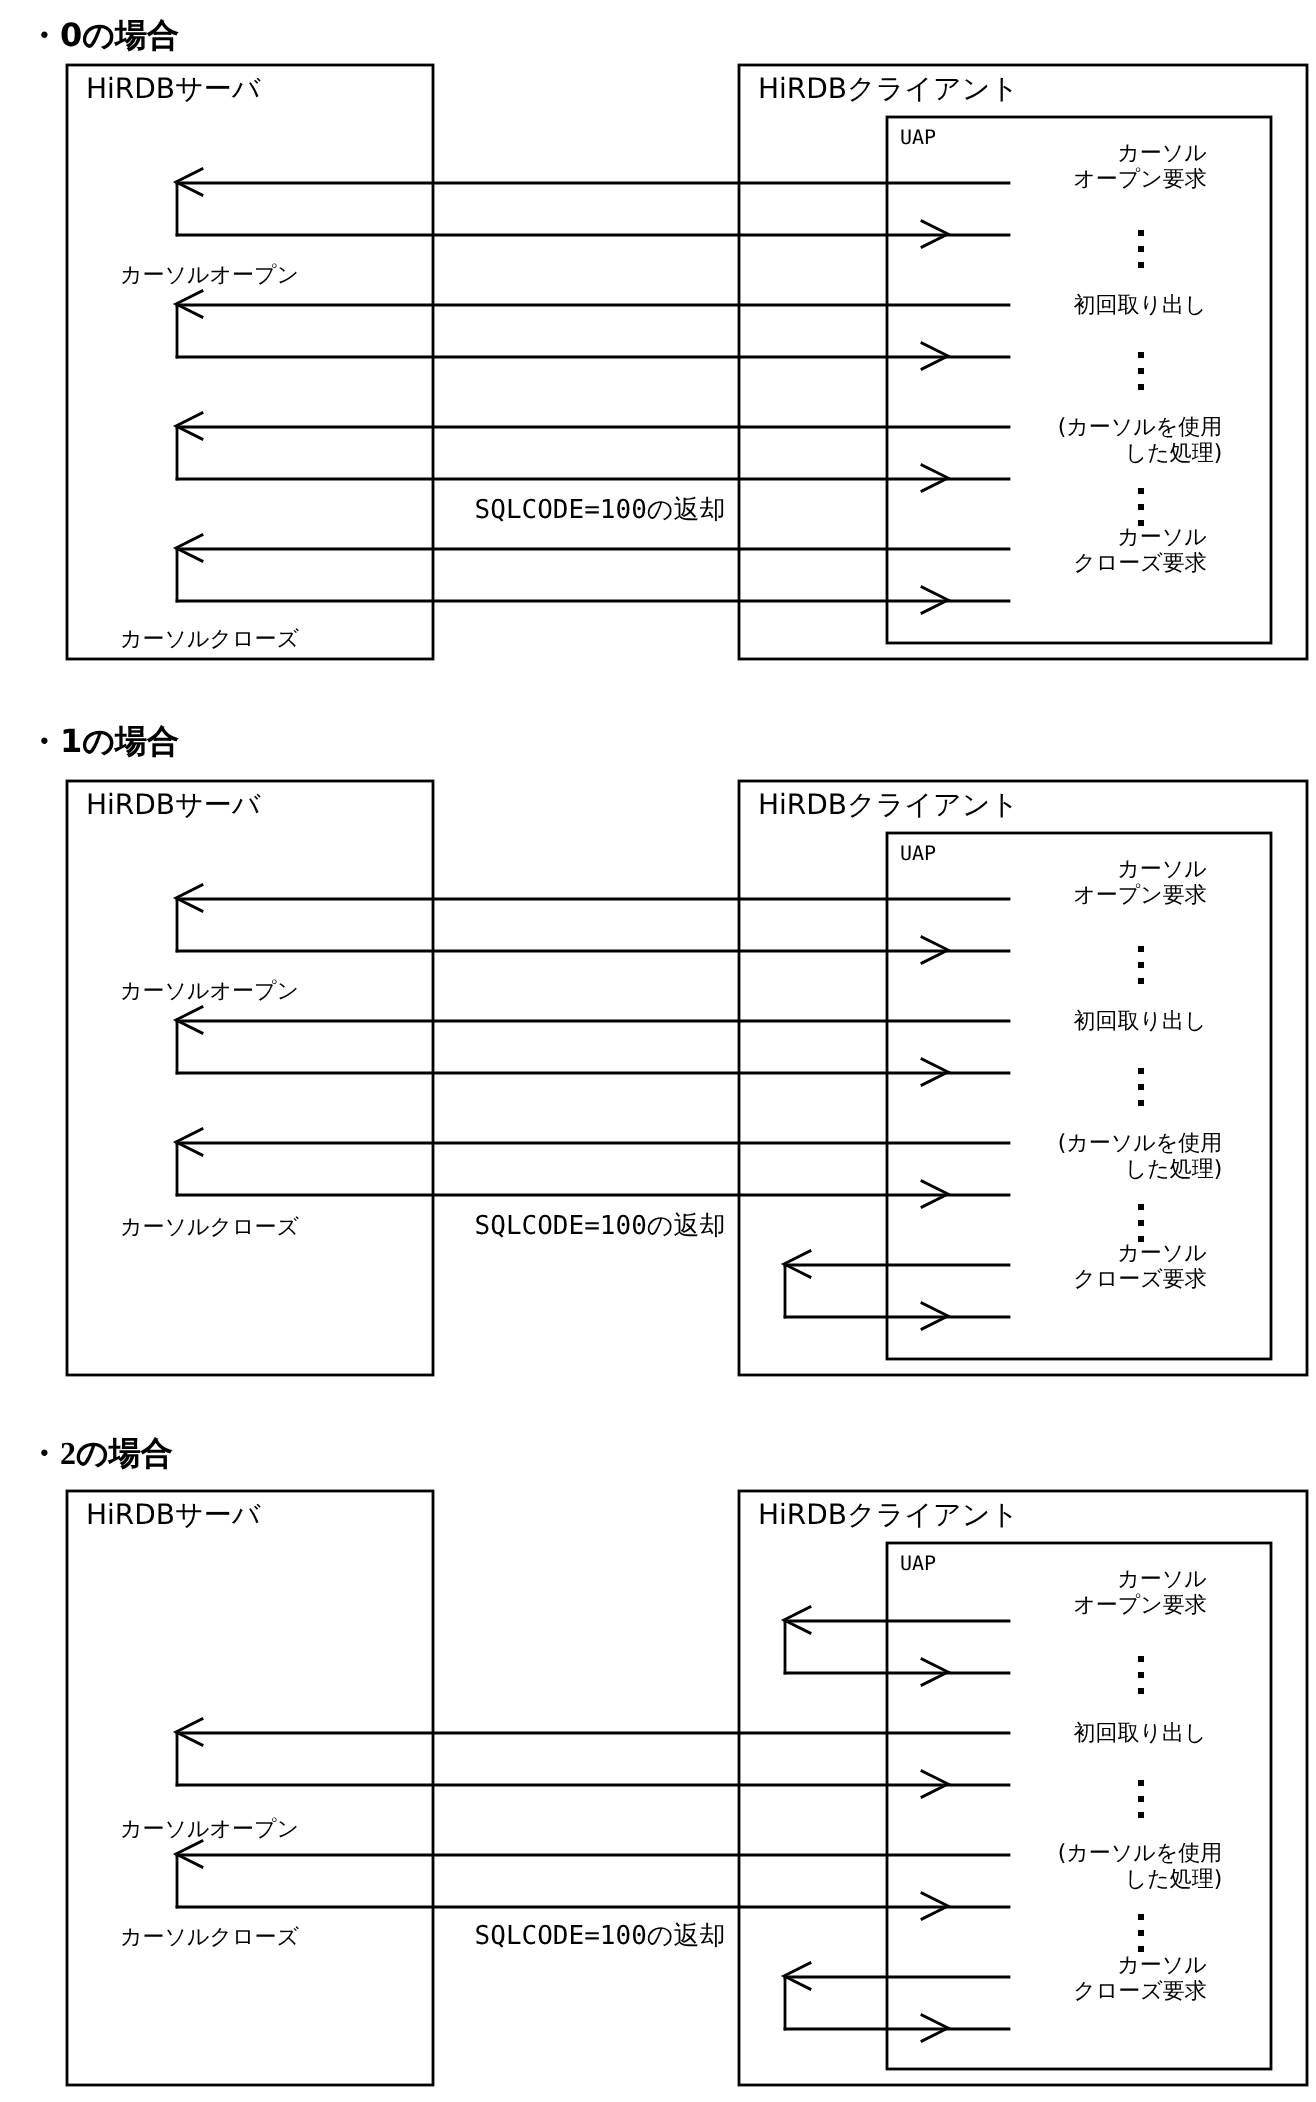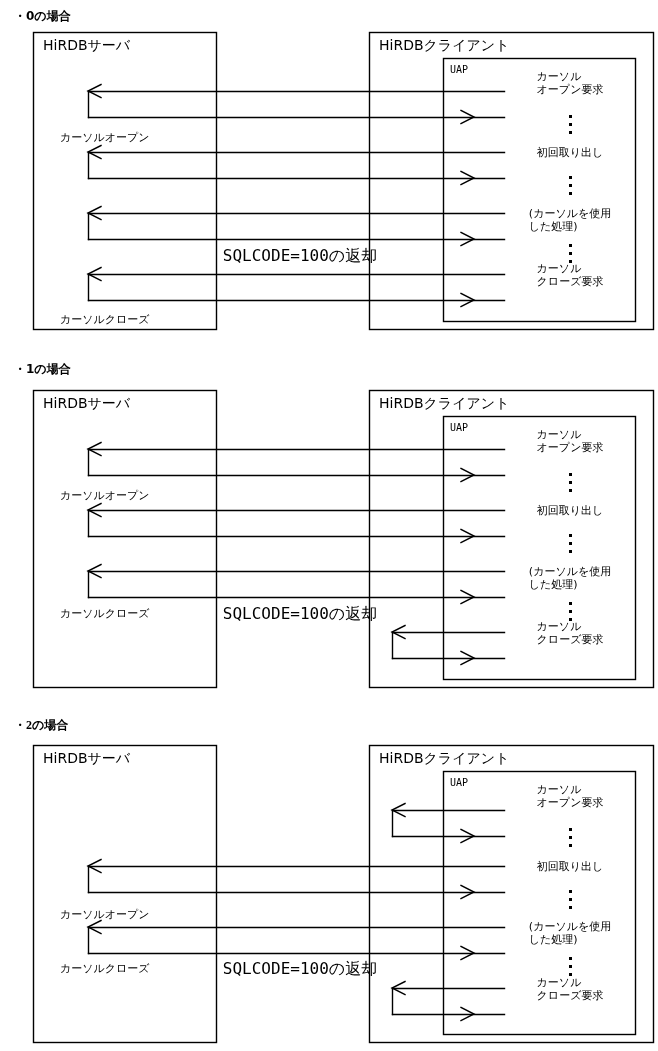--- a/index.html
+++ b/index.html
@@ -11,46 +11,46 @@
     width: 658px;
     height: 1051px;
     position: relative;
     font-family: "DejaVu Sans", sans-serif;
     color: #000000;
     overflow: hidden;
   }
   .sec-title {
     position: absolute;
     font-family: "DejaVu Sans", sans-serif;
-    font-size: 12px;
+    font-size: 16px;
     font-weight: bold;
     letter-spacing: 0px;
     white-space: nowrap;
     color: #000;
   }
   .diagram {
     position: absolute;
     left: 0;
     top: 0;
   }
   .lbl {
     position: absolute;
     font-family: "DejaVu Sans", sans-serif;
     font-size: 11px;
     line-height: 13px;
     white-space: nowrap;
     color: #000;
   }
   .lbl-mono {
     font-family: "DejaVu Sans Mono", monospace;
-    font-size: 16px;
+    font-size: 13px;
     letter-spacing: 0px;
   }
   .lbl-center {
-    text-align: left;
+    text-align: right;
   }
   .uap-lbl {
     font-family: "DejaVu Sans Mono", monospace;
     font-size: 10px;
   }
   .box-title {
     font-family: "DejaVu Sans", sans-serif;
     font-size: 14px;
   }
   .vdots {

